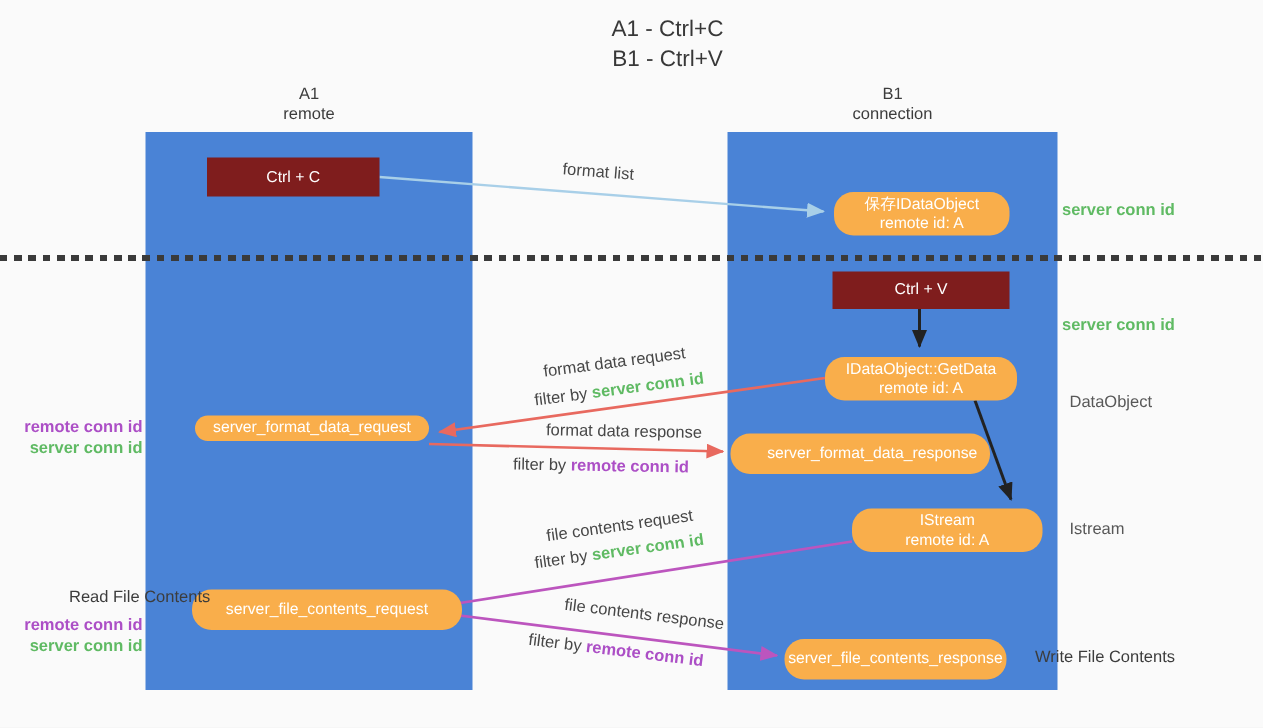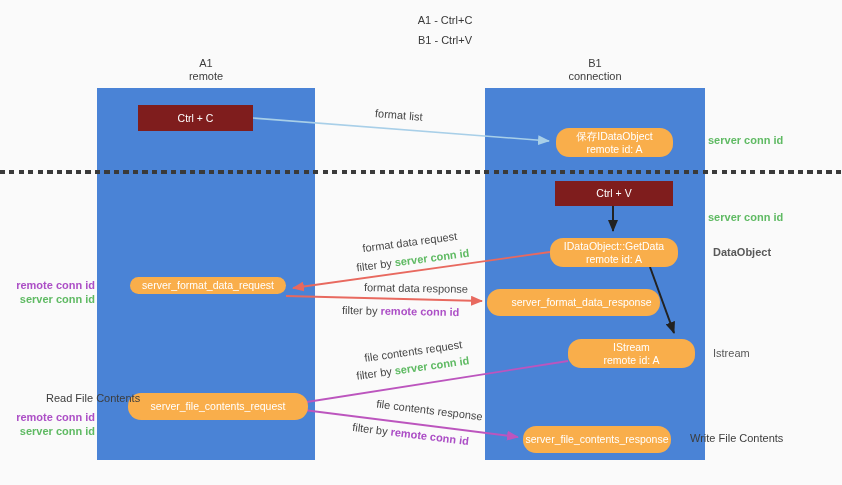--- a/index.html
+++ b/index.html
@@ -3,21 +3,21 @@
 <meta charset="utf-8">
 <style>
   html,body{margin:0;padding:0;background:#f3f3f3;}
   .canvas{
     position:relative;width:842px;height:485px;overflow:hidden;
     background:#fafafa;
     font-family:"Liberation Sans","DejaVu Sans",sans-serif;
     color:#3c3c3c;
   }
   .title{position:absolute;left:0;right:0;top:10px;text-align:center;
-    font-size:11px;line-height:20px;color:#383838;padding-left:48px;}
+    font-size:15px;line-height:20px;color:#383838;padding-left:48px;}
   .col-header{position:absolute;text-align:center;font-size:11px;line-height:13px;color:#3c3c3c;}
   .lane{position:absolute;background:#4a83d6;}
   .node{position:absolute;display:flex;flex-direction:column;align-items:center;justify-content:center;
     color:#fff;font-size:10.5px;line-height:13px;text-align:center;}
   .node.green{background:#7f1d1d;}
   .node.orange{background:#f9ae4b;border-radius:13px;}
   .sep{position:absolute;left:0;width:842px;top:170px;height:4px;
     background:repeating-linear-gradient(90deg,#3a3a3a 0 5px,transparent 5px 9.5px);}
   svg.arrows{position:absolute;left:0;top:0;}
   .alabel{position:absolute;font-size:11px;color:#474747;white-space:nowrap;}
@@ -131,21 +131,21 @@
     <span>filter by </span><span class="green-t">server conn id</span>
   </div>
 
   <div class="alabel" style="left:376px;top:404px;transform:rotate(7deg);">file contents response</div>
   <div class="alabel" style="left:352px;top:428px;transform:rotate(7deg);">
     <span>filter by </span><span class="purple-t">remote conn id</span>
   </div>
 
   <div class="side green-t" style="left:708px;top:134px;">server conn id</div>
   <div class="side green-t" style="left:708px;top:211px;">server conn id</div>
-  <div class="side gray-t" style="left:713px;top:246px;font-weight:bold;">DataObject</div>
+  <div class="side gray-t" style="left:713px;top:262px;">DataObject</div>
   <div class="side gray-t" style="left:713px;top:347px;">Istream</div>
   <div class="side" style="left:690px;top:432px;">Write File Contents</div>
 
   <div class="side-stack" style="left:5px;top:278px;">
     <div class="purple-t">remote conn id</div>
     <div class="green-t">server conn id</div>
   </div>
   <div class="side" style="left:8px;top:392px;padding-left:38px;">Read File Contents</div>
   <div class="side-stack" style="left:5px;top:410px;">
     <div class="purple-t">remote conn id</div>

